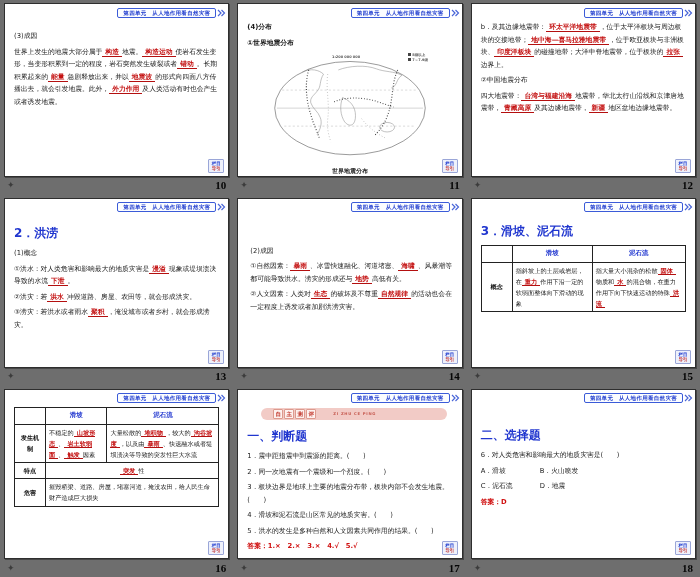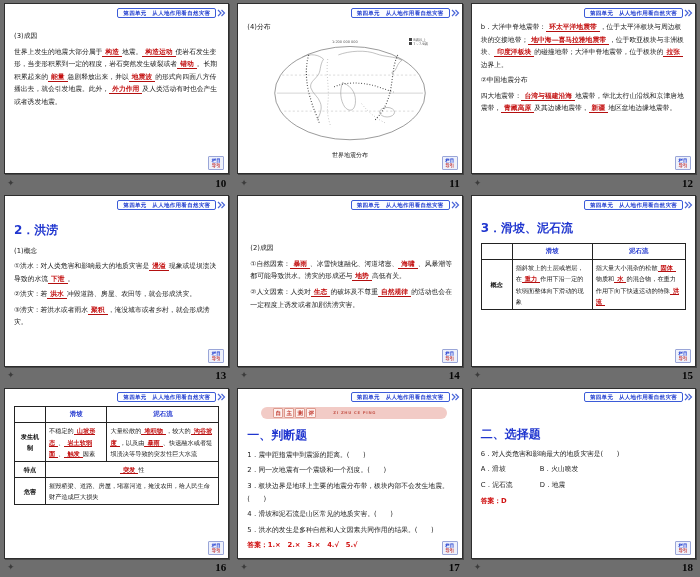--- a/index.html
+++ b/index.html
@@ -17,21 +17,21 @@
   .hdr-chev{margin-left:1px;display:flex;align-items:center;}
   
   .slide-body{padding:2px 9px 0 9px;font-size:6.8px;line-height:1.85;color:#1a1a1a;}
   .p{margin:0 0 3px 0;}
   .p.blue{color:#2036cf;font-weight:700;font-size:12px;}
   .p.red{color:#d01010;font-weight:700;}
   .r-n{color:inherit;}
   .r-b{color:#c41212;font-weight:700;border-bottom:1px solid #b40f0f;padding:0 3px;}
   
   .cell-0 .slide-body{padding-top:12px;}
-  .cell-1 .slide-body{padding-top:3px;}
+  .cell-1 .slide-body{padding-top:3px;font-weight:bold;}
   .cell-2 .slide-body{padding-top:3px;}
   .cell-3 .slide-body{padding-top:9px;}
   .cell-4 .slide-body{padding-top:32px;padding-left:12px;}
   .cell-5 .slide-body{padding-top:7px;}
   .cell-6 .slide-body{padding-top:1px;}
   .cell-7 .slide-body{padding-top:1px;}
   .cell-8 .slide-body{padding-top:20px;}
   
   .badge{position:absolute;right:4px;bottom:3px;width:14px;text-align:center;border:1px solid #9aa6d8;background:#eef1fb;border-radius:1px;padding:1px 0;}
   .badge div{font-size:4.5px;line-height:5px;color:#2440d0;font-weight:700;}
@@ -88,20 +88,21 @@
       <div class="slide-hdr">
         <span class="hdr-box">第四单元　从人地作用看自然灾害</span>
         <span class="hdr-chev">
           <svg width="9" height="8" viewBox="0 0 9 8">
                 <path d="M1 1l3 3-3 3M4.5 1l3 3-3 3" stroke="#4a66d8" fill="none" stroke-width="1.2"></path>
               </svg>
         </span>
       </div>
       <div class="slide-body">
             <div class="p"><span class="r-n">(4)分布</span></div>
+            <div class="p"><span class="r-n">①世界地震分布</span></div>
             <div class="map-wrap">
     <div class="map-scale">1:200 000 000</div>
     <div class="map-legend">
                 <div><span class="lg-mark"></span>8级以上</div>
                 <div><span class="lg-mark"></span>7～7.9级</div>
               </div>
     <svg width="160" height="106" viewBox="0 0 150 100">
       <ellipse cx="75" cy="52" rx="71" ry="44" fill="none" stroke="#777" stroke-width="0.7"></ellipse>
       <line x1="6" y1="52" x2="144" y2="52" stroke="#999" stroke-width="0.4"></line>
       <line x1="11" y1="35" x2="139" y2="35" stroke="#aaa" stroke-width="0.4" stroke-dasharray="2 2"></line>
@@ -133,21 +134,21 @@
     <div class="slide">
       <div class="slide-hdr">
         <span class="hdr-box">第四单元　从人地作用看自然灾害</span>
         <span class="hdr-chev">
           <svg width="9" height="8" viewBox="0 0 9 8">
                 <path d="M1 1l3 3-3 3M4.5 1l3 3-3 3" stroke="#4a66d8" fill="none" stroke-width="1.2"></path>
               </svg>
         </span>
       </div>
       <div class="slide-body">
-            <div class="p"><span class="r-n">b．大洋中脊地震带：</span><span class="r-b">环太平洋地震带</span><span class="r-n">，位于太平洋板块与周边板块的交接地带；</span><span class="r-b">地中海—喜马拉雅地震带</span><span class="r-n">，位于欧亚板块与非洲板块、</span><span class="r-b">印度洋板块</span><span class="r-n">的碰撞地带；大洋中脊地震带，位于板块的</span><span class="r-b">拉张</span><span class="r-n">边界上。</span></div>
+            <div class="p"><span class="r-n">b．及其边缘地震带：</span><span class="r-b">环太平洋地震带</span><span class="r-n">，位于太平洋板块与周边板块的交接地带；</span><span class="r-b">地中海—喜马拉雅地震带</span><span class="r-n">，位于欧亚板块与非洲板块、</span><span class="r-b">印度洋板块</span><span class="r-n">的碰撞地带；大洋中脊地震带，位于板块的</span><span class="r-b">拉张</span><span class="r-n">边界上。</span></div>
             <div class="p"><span class="r-n">②中国地震分布</span></div>
             <div class="p"><span class="r-n">四大地震带：</span><span class="r-b">台湾与福建沿海</span><span class="r-n">地震带，华北太行山沿线和京津唐地震带，</span><span class="r-b">青藏高原</span><span class="r-n">及其边缘地震带，</span><span class="r-b">新疆</span><span class="r-n">地区盆地边缘地震带。</span></div>
           </div>
       <div class="badge">
         <div>栏目</div>
         <div>导引</div>
       </div>
     </div>
     <div class="meta">
       <span class="star">✦</span>

